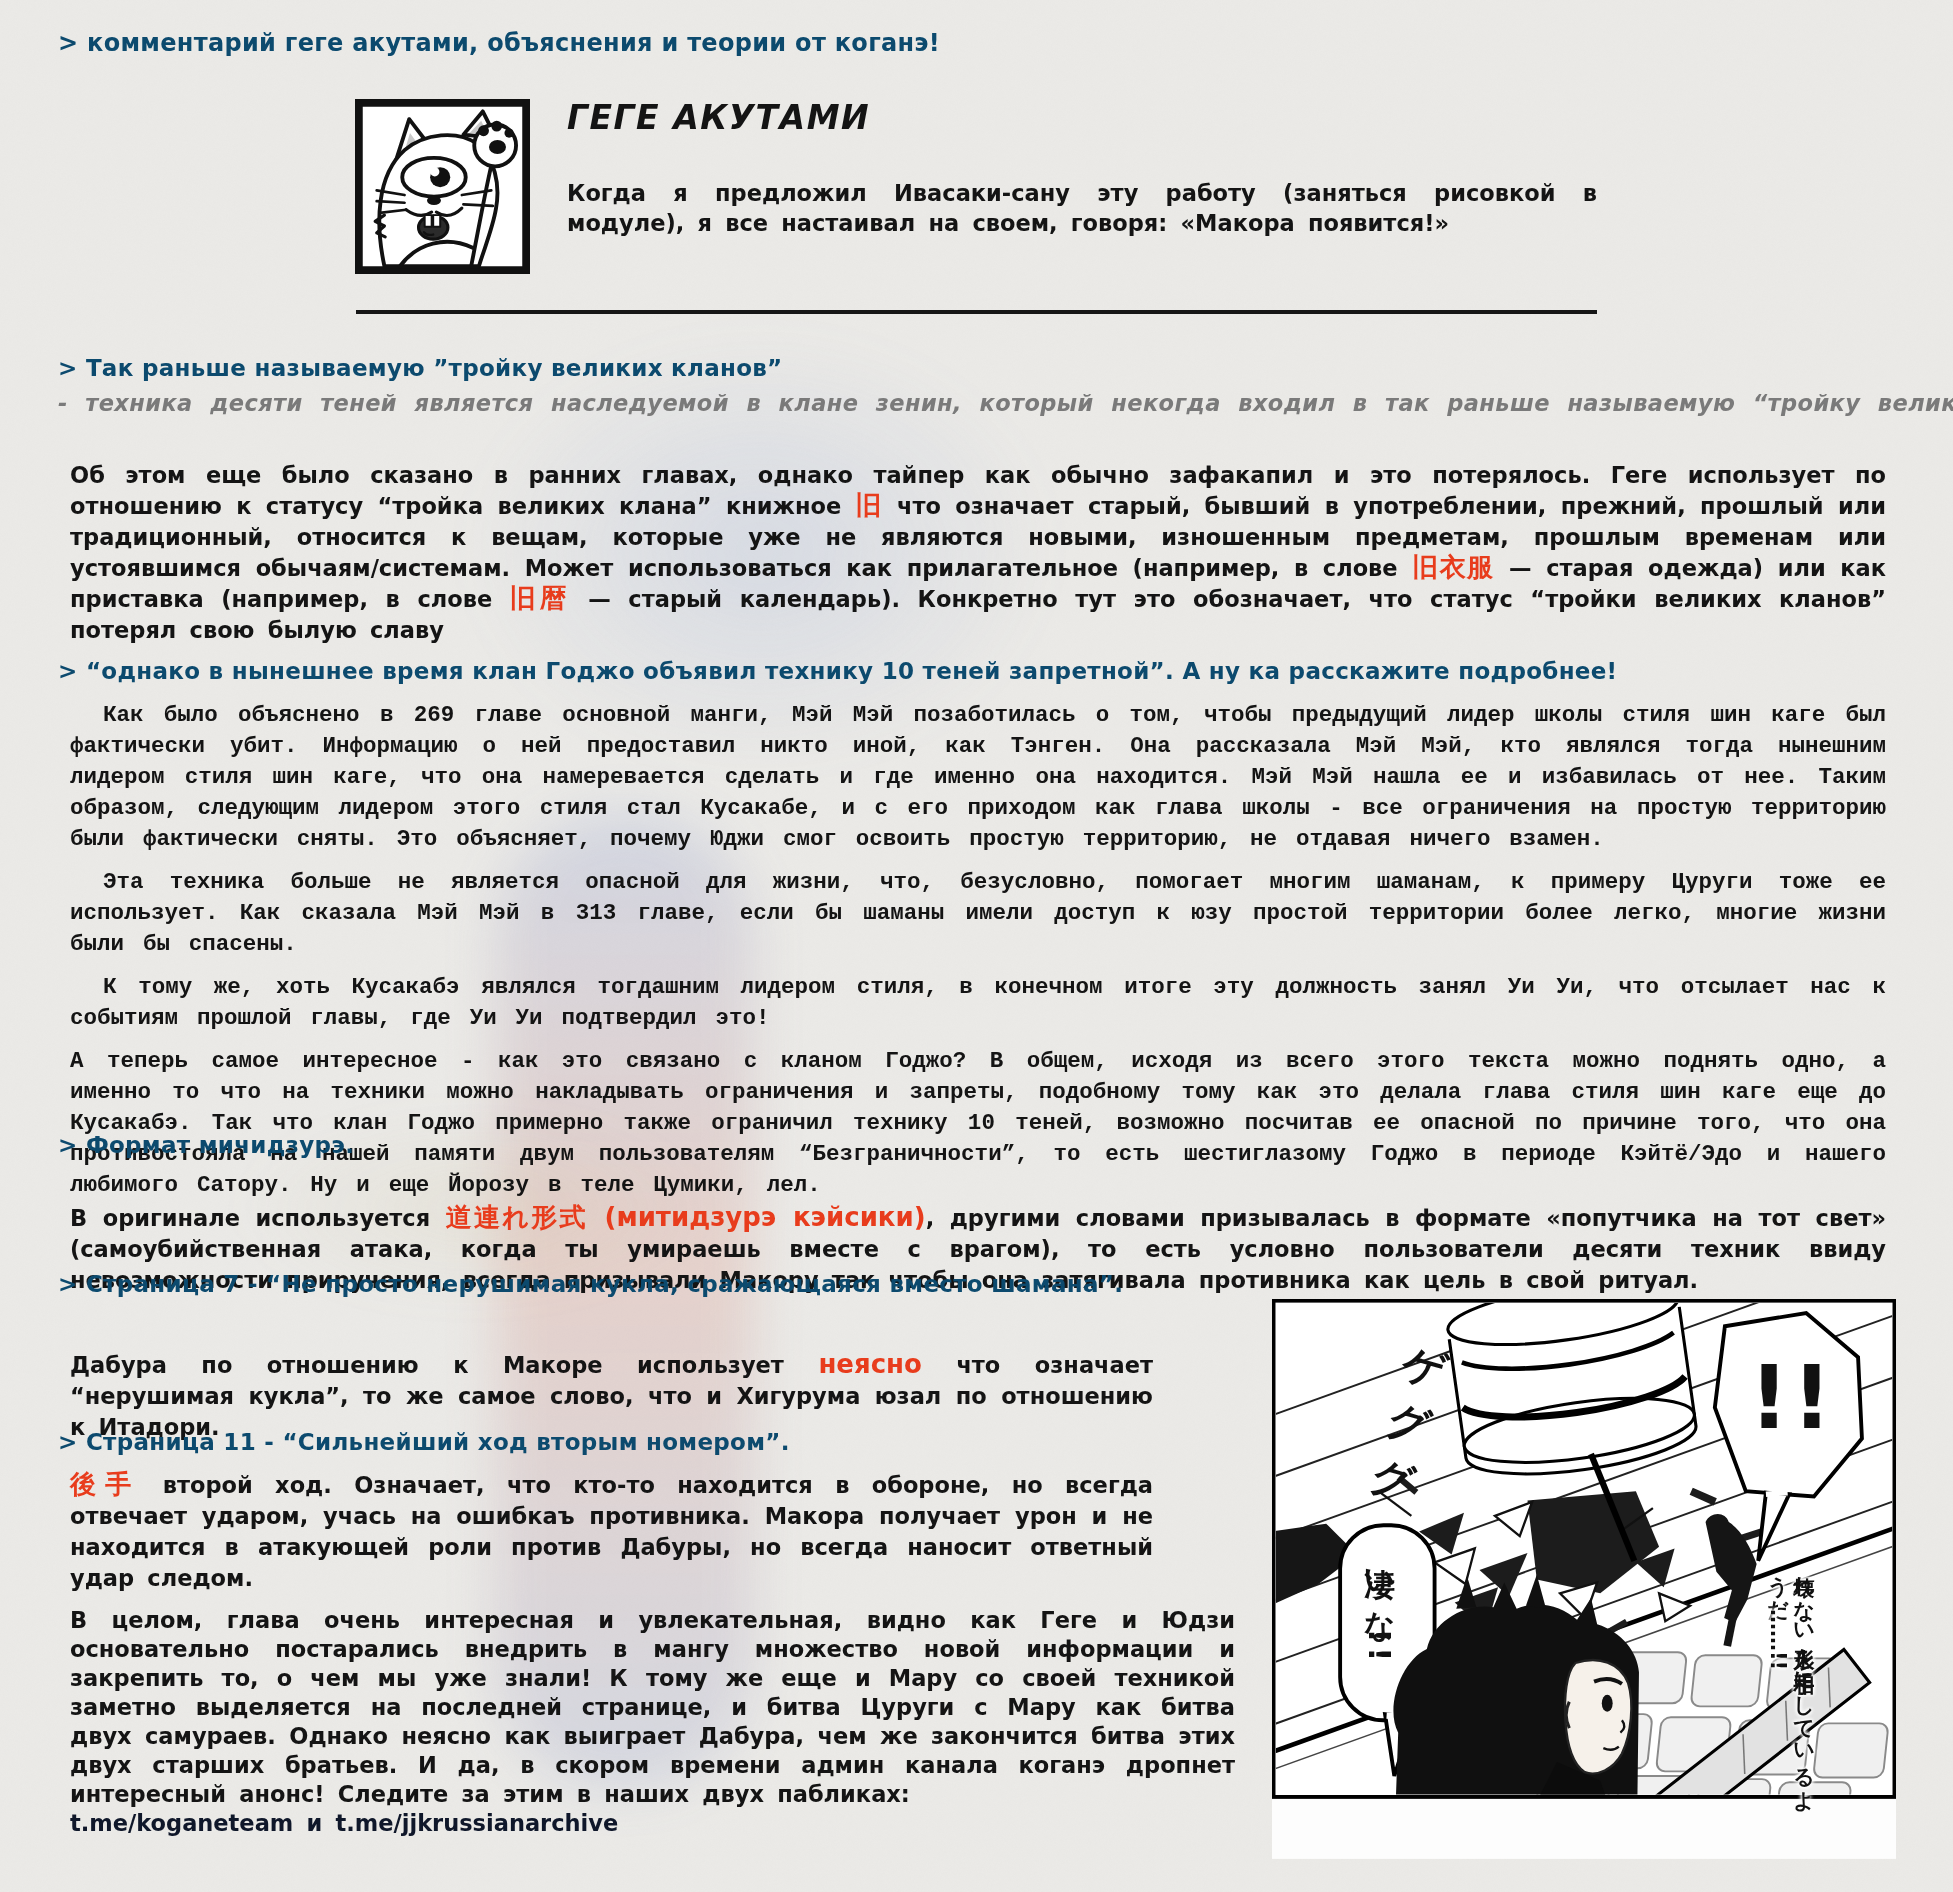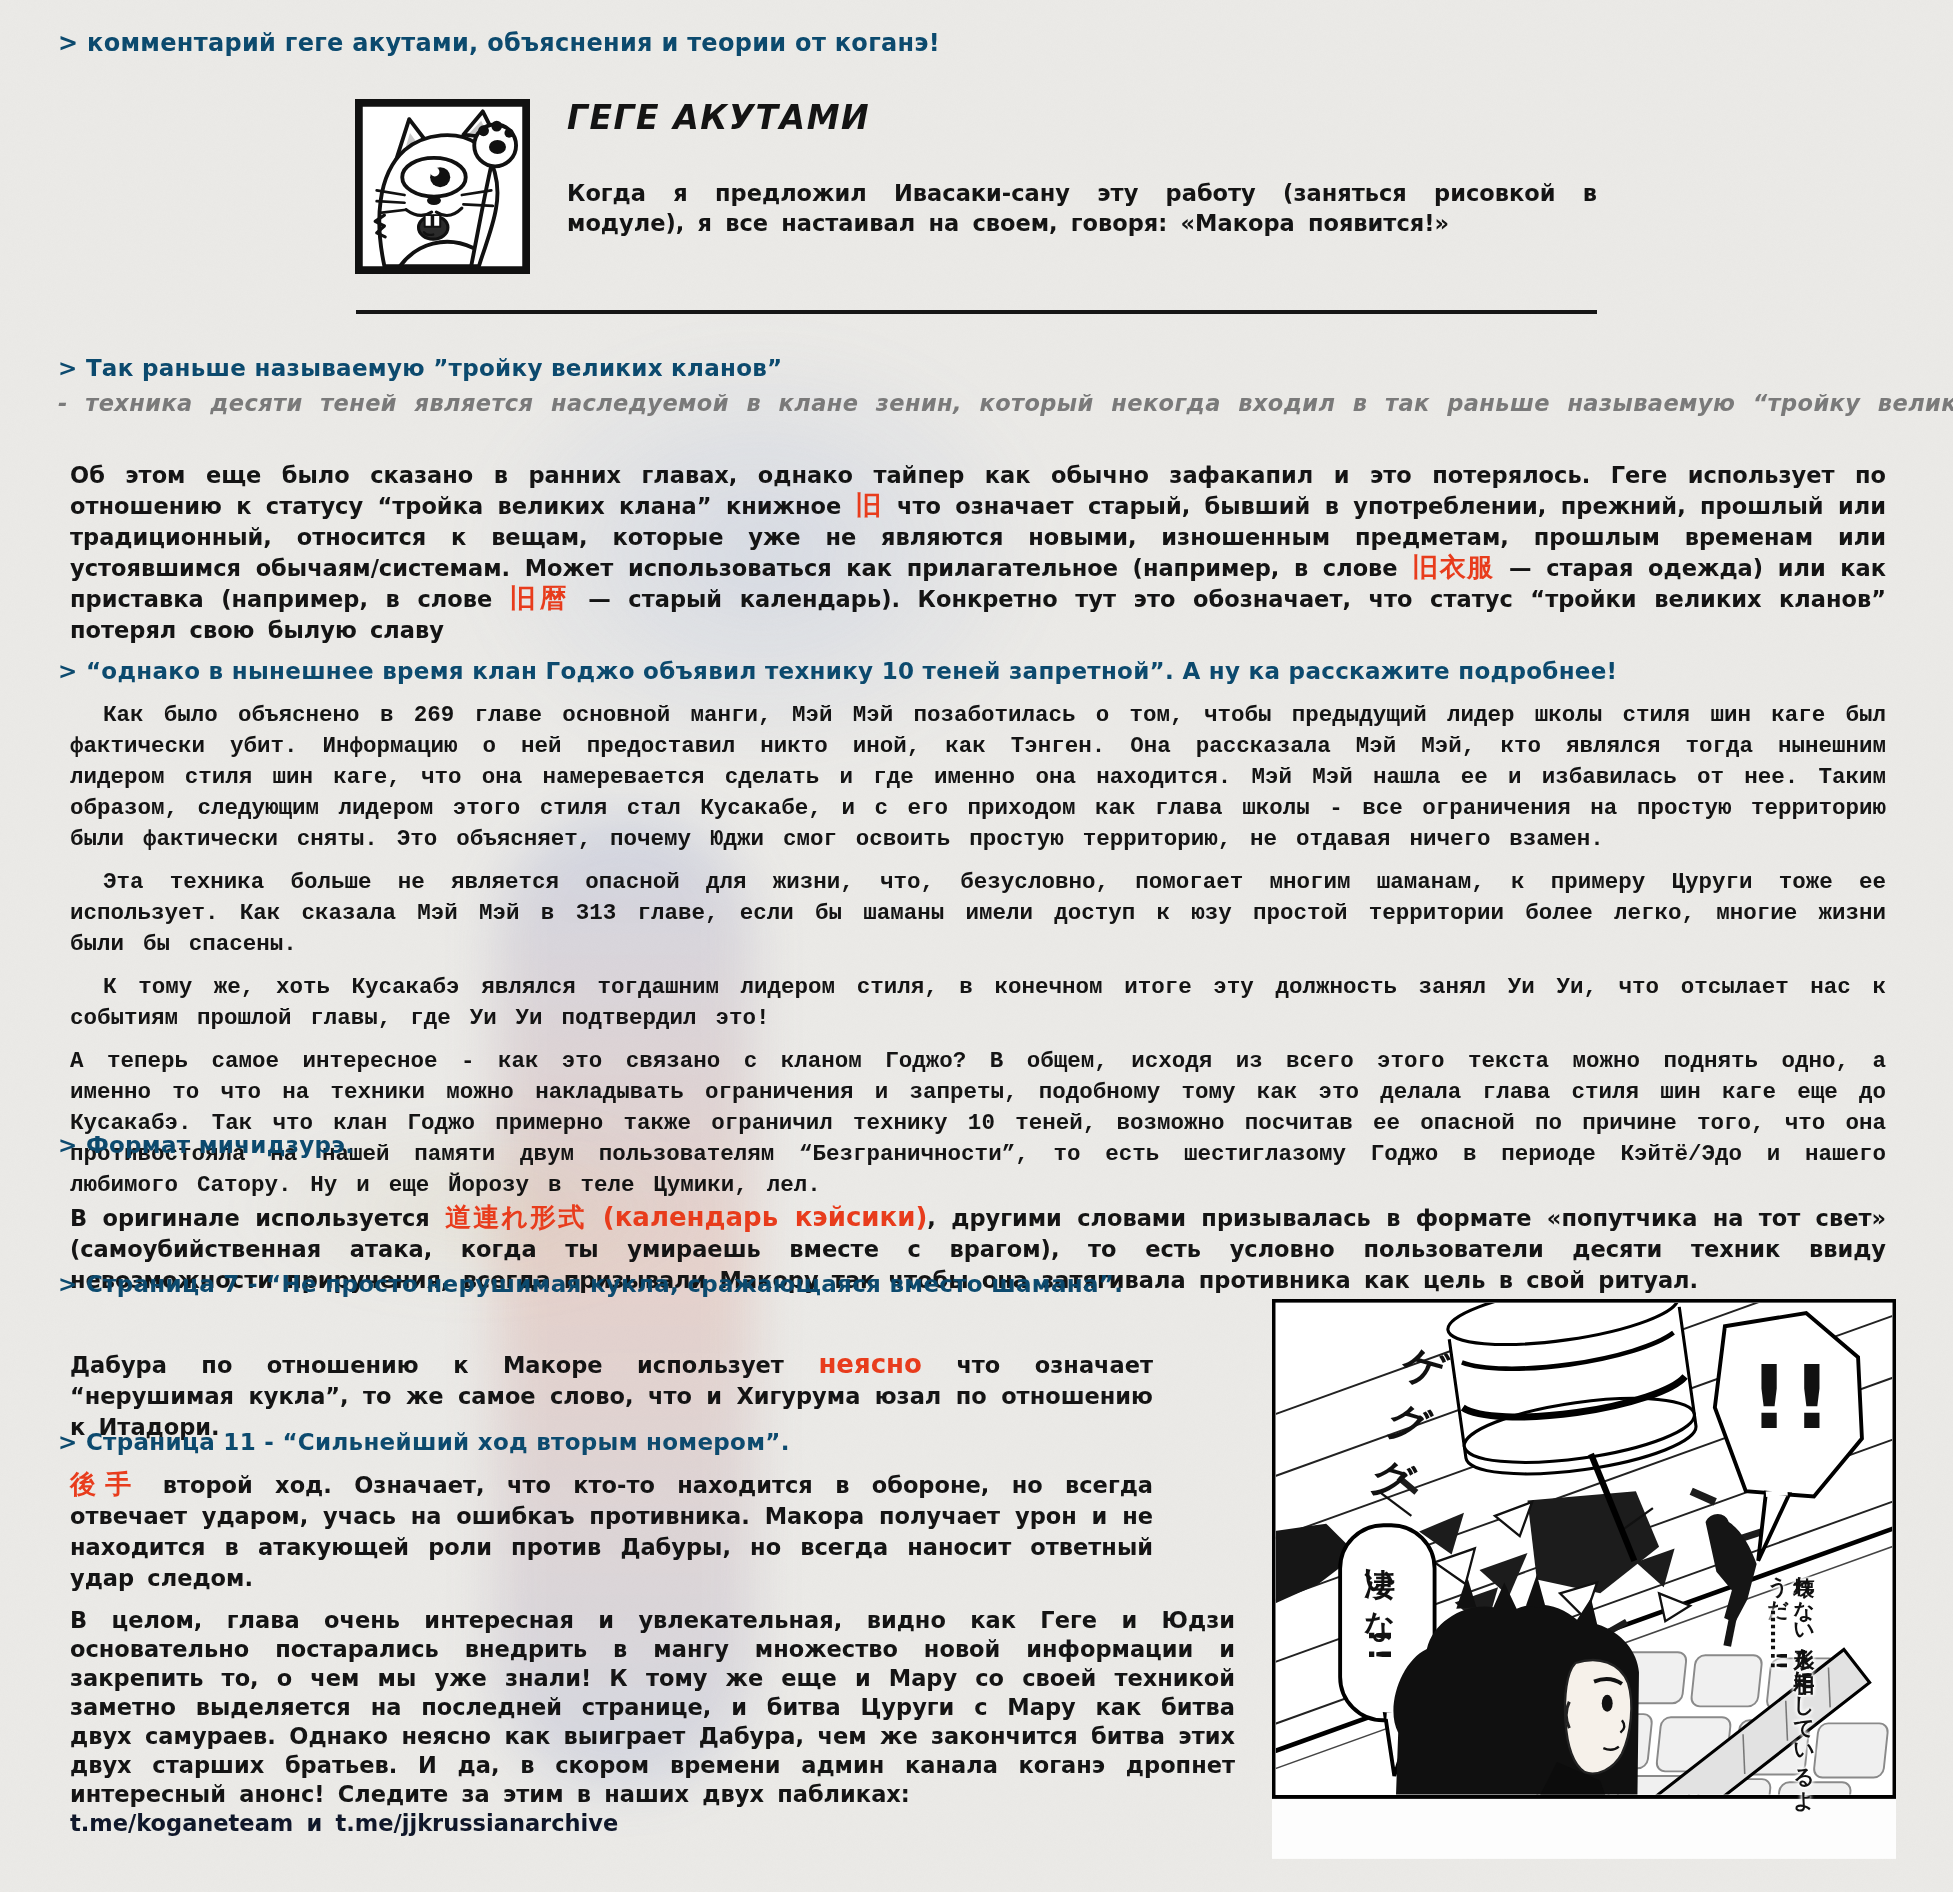--- a/index.html
+++ b/index.html
@@ -124,21 +124,21 @@
 <div class="abs blue-head s2-head">&gt; “однако в нынешнее время клан Годжо объявил технику 10 теней запретной”. А ну ка расскажите подробнее!</div>
 <div class="abs body-text s2-body">
   <p class="indent">Как было объяснено в 269 главе основной манги, Мэй Мэй позаботилась о том, чтобы предыдущий лидер школы стиля шин каге был фактически убит. Информацию о ней предоставил никто иной, как Тэнген. Она рассказала Мэй Мэй, кто являлся тогда нынешним лидером стиля шин каге, что она намеревается сделать и где именно она находится. Мэй Мэй нашла ее и избавилась от нее. Таким образом, следующим лидером этого стиля стал Кусакабе, и с его приходом как глава школы - все ограничения на простую территорию были фактически сняты. Это объясняет, почему Юджи смог освоить простую территорию, не отдавая ничего взамен.</p>
   <p class="indent">Эта техника больше не является опасной для жизни, что, безусловно, помогает многим шаманам, к примеру Цуруги тоже ее использует. Как сказала Мэй Мэй в 313 главе, если бы шаманы имели доступ к юзу простой территории более легко, многие жизни были бы спасены.</p>
   <p class="indent">К тому же, хоть Кусакабэ являлся тогдашним лидером стиля, в конечном итоге эту должность занял Уи Уи, что отсылает нас к событиям прошлой главы, где Уи Уи подтвердил это!</p>
   <p>А теперь самое интересное - как это связано с кланом Годжо? В общем, исходя из всего этого текста можно поднять одно, а именно то что на техники можно накладывать ограничения и запреты, подобному тому как это делала глава стиля шин каге еще до Кусакабэ. Так что клан Годжо примерно также ограничил технику 10 теней, возможно посчитав ее опасной по причине того, что она противостояла на нашей памяти двум пользователям “Безграничности”, то есть шестиглазому Годжо в периоде Кэйтё/Эдо и нашего любимого Сатору. Ну и еще Йорозу в теле Цумики, лел.</p>
 </div>
 
 <div class="abs blue-head s3-head">&gt; Формат мичидзурэ.</div>
 <div class="abs body-text s3-body">
-    <p><span>В оригинале используется </span><span class="kanji">道連れ形式 (календарь кэйсики)</span><span>, другими словами призывалась в формате «попутчика на тот свет» (самоубийственная атака, когда ты умираешь вместе с врагом), то есть условно пользователи десяти техник ввиду невозможности приручения, всегда призывали Макору так чтобы она затягивала противника как цель в свой ритуал.</span></p>
+    <p><span>В оригинале используется </span><span class="kanji">道連れ形式 (митидзурэ кэйсики)</span><span>, другими словами призывалась в формате «попутчика на тот свет» (самоубийственная атака, когда ты умираешь вместе с врагом), то есть условно пользователи десяти техник ввиду невозможности приручения, всегда призывали Макору так чтобы она затягивала противника как цель в свой ритуал.</span></p>
 </div>
 
 <div class="abs blue-head s4-head">&gt; Страница 7 - “Не просто нерушимая кукла, сражающаяся вместо шамана”.</div>
 <div class="abs body-text s4-body">
     <p><span>Дабура по отношению к Макоре использует </span><span class="kanji">неясно</span><span> что означает “нерушимая кукла”, то же самое слово, что и Хигурума юзал по отношению к Итадори.</span></p>
 </div>
 
 <div class="abs blue-head s5-head">&gt; Страница 11 - “Сильнейший ход вторым номером”.</div>
 <div class="abs body-text s5-body">
     <p><span class="kanji">後手</span><span> второй ход. Означает, что кто-то находится в обороне, но всегда отвечает ударом, учась на ошибкаъ противника. Макора получает урон и не находится в атакующей роли против Дабуры, но всегда наносит ответный удар следом.</span></p>

